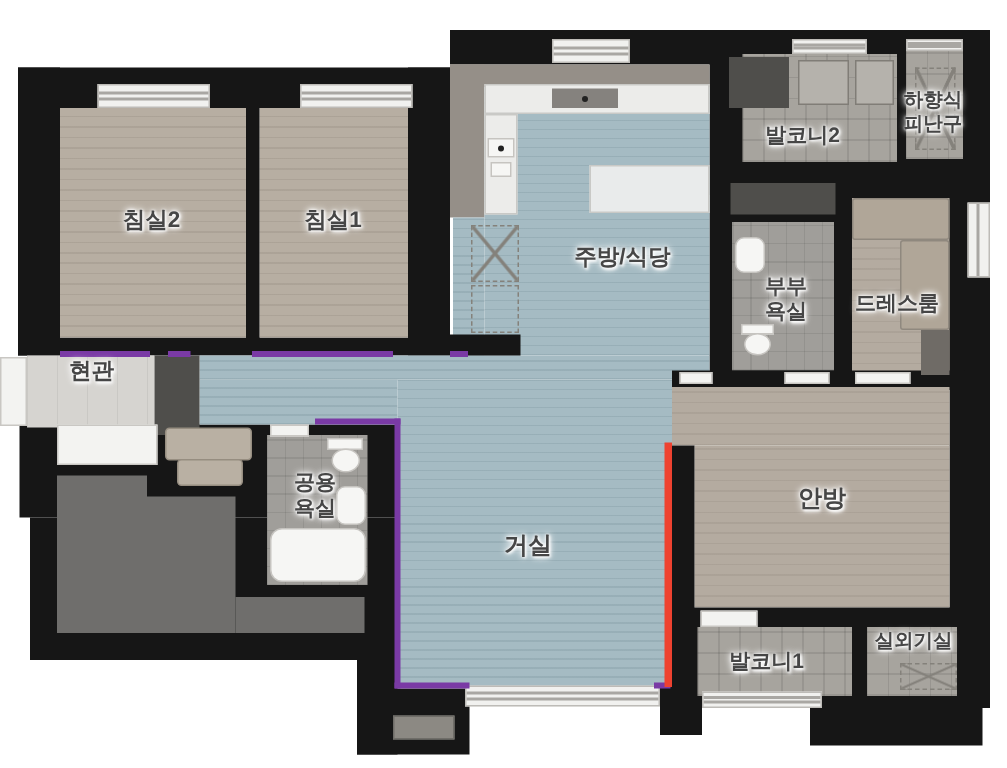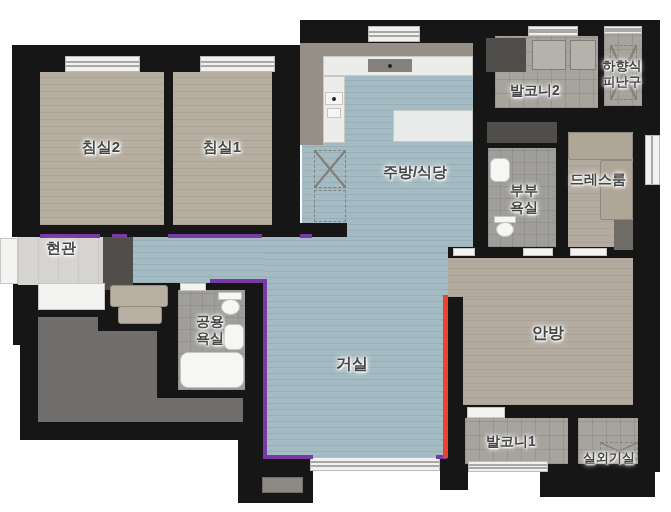--- a/index.html
+++ b/index.html
@@ -174,24 +174,24 @@
   <div class="lbl" style="left:415px;top:172px">주방/식당</div>
   <div class="lbl md" style="left:535px;top:90px">발코니2</div>
   <div class="lbl sm" style="left:622px;top:74px">
     <span>하향식</span>
     <span>피난구</span>
   </div>
   <div class="lbl md" style="left:524px;top:199px">
     <span>부부</span>
     <span>욕실</span>
   </div>
-  <div class="lbl md" style="left:598px;top:179px">드레스룸</div>
+  <div class="lbl md" style="left:598px;top:202px">드레스룸</div>
   <div class="lbl" style="left:61px;top:248px">현관</div>
   <div class="lbl md" style="left:210px;top:330px">
     <span>공용</span>
     <span>욕실</span>
   </div>
   <div class="lbl lg" style="left:352px;top:364px">거실</div>
   <div class="lbl lg" style="left:548px;top:333px">안방</div>
   <div class="lbl md" style="left:511px;top:441px">발코니1</div>
-  <div class="lbl sm" style="left:609px;top:458px">실외기실</div>
+  <div class="lbl sm" style="left:609px;top:427px">실외기실</div>
 
 </div>
 
 </body></html>

